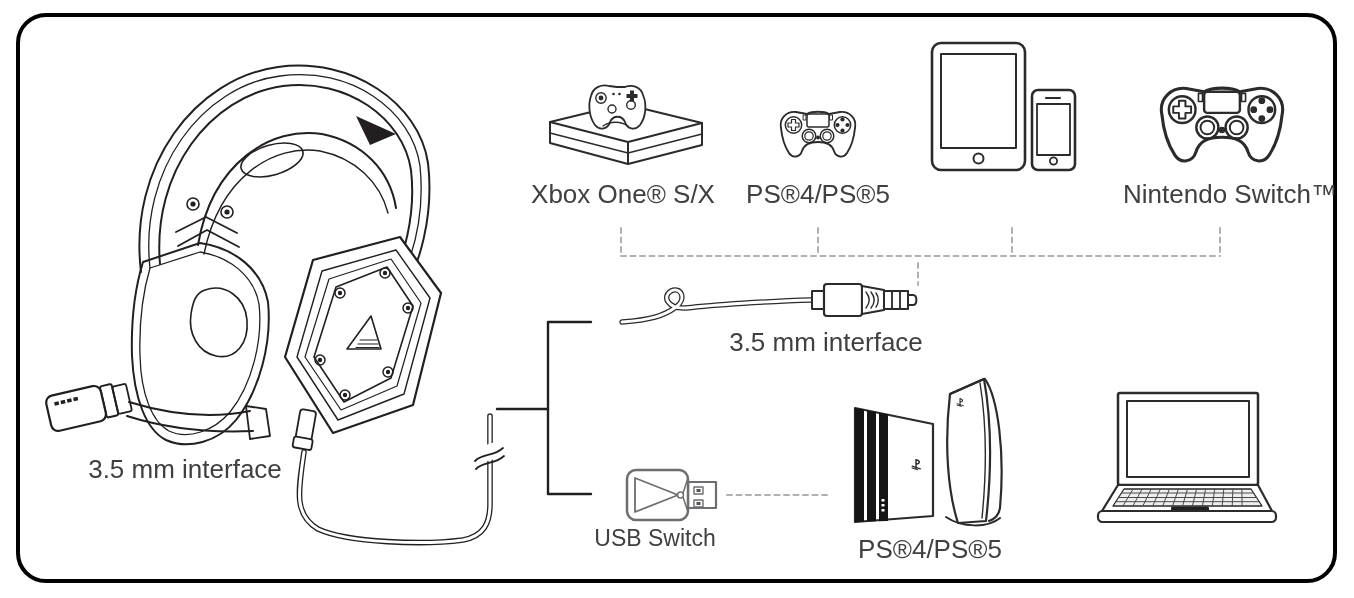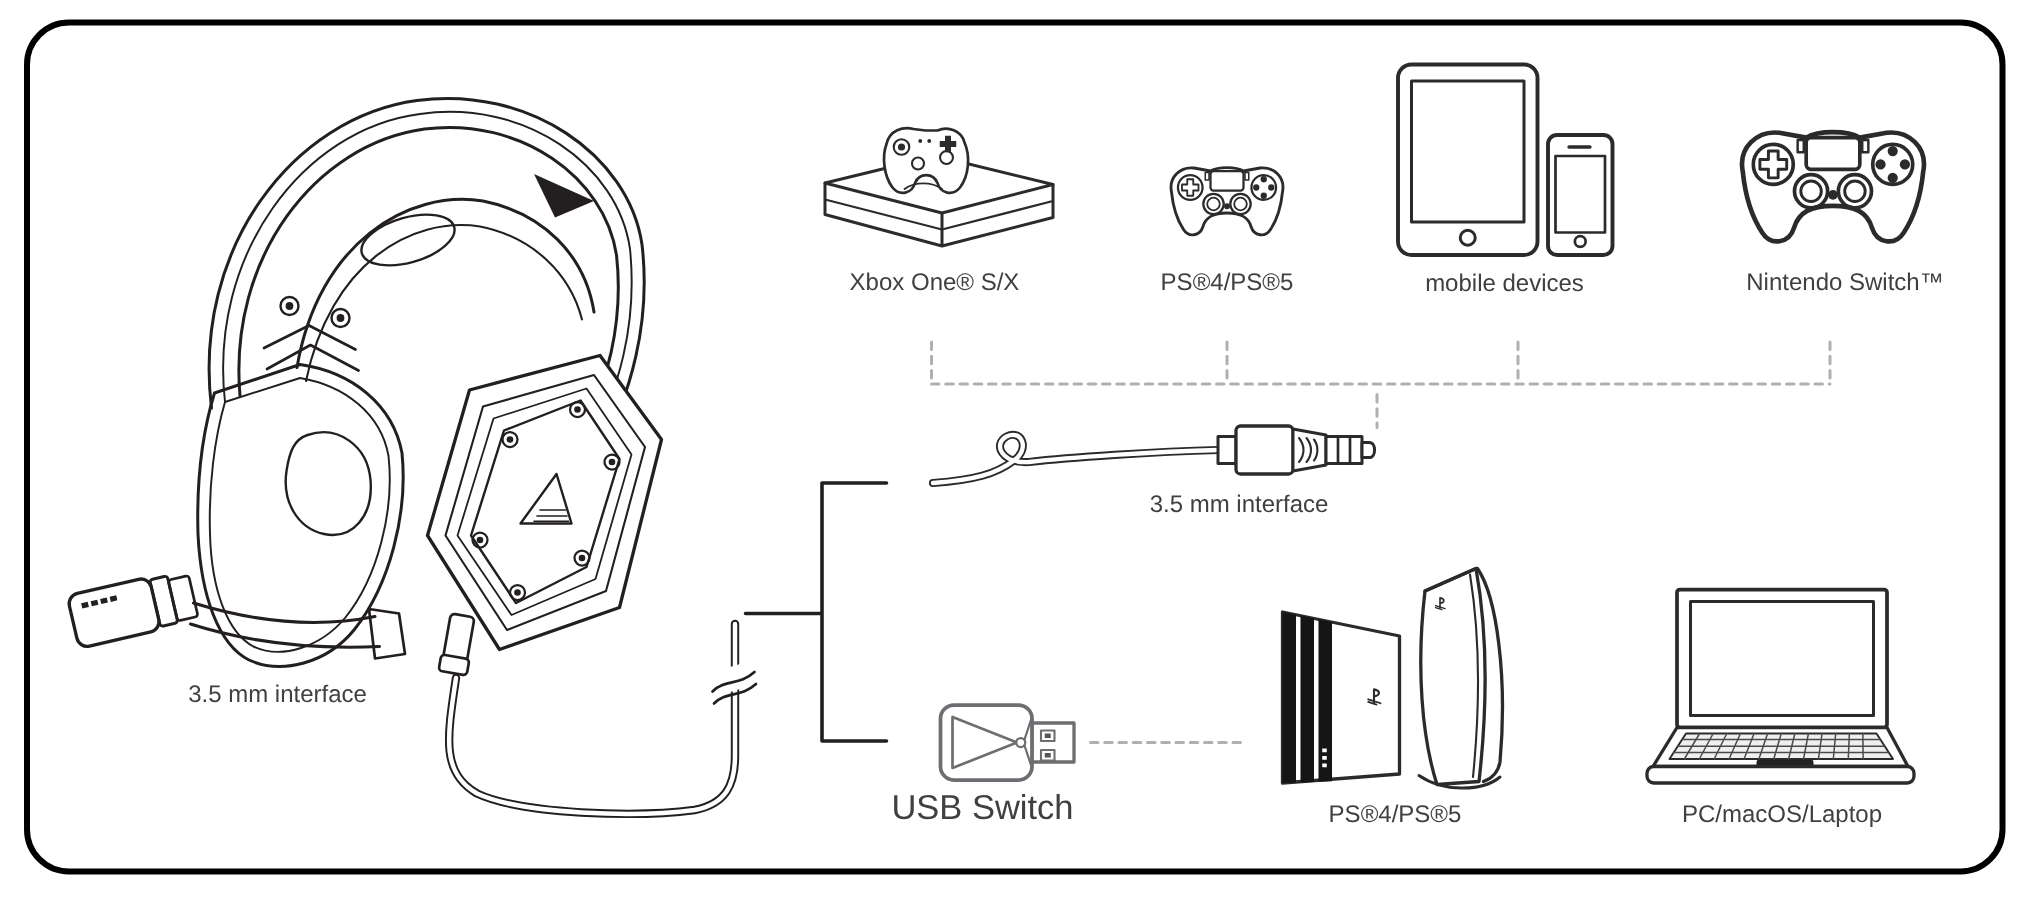--- a/index.html
+++ b/index.html
@@ -1,21 +1,21 @@
 <!DOCTYPE html>
 <html><head>
 <meta charset="utf-8">
 <style>
   html,body{margin:0;padding:0;background:#ffffff;}
   .stage{position:relative;width:1354px;height:598px;background:#ffffff;overflow:hidden;
          font-family:"Liberation Sans",sans-serif;}
   .frame{position:absolute;left:16px;top:13px;width:1313px;height:562px;
          border:4px solid #000;border-radius:30px;}
   .art{position:absolute;left:0;top:0;}
-  .lbl{position:absolute;color:#3f4042;font-size:16px;line-height:1.1;
+  .lbl{position:absolute;color:#3f4042;font-size:26px;line-height:1.1;
        white-space:nowrap;transform:translateX(-50%);letter-spacing:0px;}
   .lbl.big{font-size:23px;}
 </style>
 </head>
 <body>
 
 <div class="stage">
   <div class="frame"></div>
 
   <svg class="art" width="1354" height="598" viewBox="0 0 1354 598" fill="none" stroke-linecap="round" stroke-linejoin="round">
@@ -232,19 +232,17 @@
       <path d="M1121.4 493 L1253.6 493 M1118.5 497.5 L1256.5 497.5 M1115.8 501.7 L1259.3 501.7" stroke-width="1" stroke="#4a4a4a"></path>
       <path d="M1133.1 489 L1122.9 506 M1142.1 489 L1132.9 506 M1151.2 489 L1142.8 506 M1160.3 489 L1152.7 506 M1169.4 489 L1162.7 506 M1178.4 489 L1172.6 506 M1187.5 489 L1182.5 506 M1196.6 489 L1192.4 506 M1205.6 489 L1202.4 506 M1214.7 489 L1212.3 506 M1223.8 489 L1222.2 506 M1232.9 489 L1232.2 506 M1241.9 489 L1242.1 506" stroke-width="1" stroke="#4a4a4a"></path>
       <rect x="1171" y="506.5" width="38" height="5" rx="1.5" fill="#222" stroke="none"></rect>
       <rect x="1098" y="511" width="178" height="11" rx="4.5" stroke-width="2.2" fill="#fff"></rect>
     </g>
   </svg>
 
   <div class="lbl" style="left:185px;top:455px;">3.5 mm interface</div>
   <div class="lbl" style="left:623px;top:180px;">Xbox One® S/X</div>
   <div class="lbl" style="left:818px;top:180px;">PS®4/PS®5</div>
-  <div class="lbl" style="left:1003px;top:181px;">mobile devices</div>
   <div class="lbl" style="left:1230px;top:180px;text-align:right;">Nintendo Switch™</div>
   <div class="lbl" style="left:826px;top:328px;">3.5 mm interface</div>
   <div class="lbl big" style="left:655px;top:526px;">USB Switch</div>
   <div class="lbl" style="left:930px;top:535px;">PS®4/PS®5</div>
-  <div class="lbl" style="left:1188px;top:535px;">PC/macOS/Laptop</div>
 </div>
 
 </body></html>

